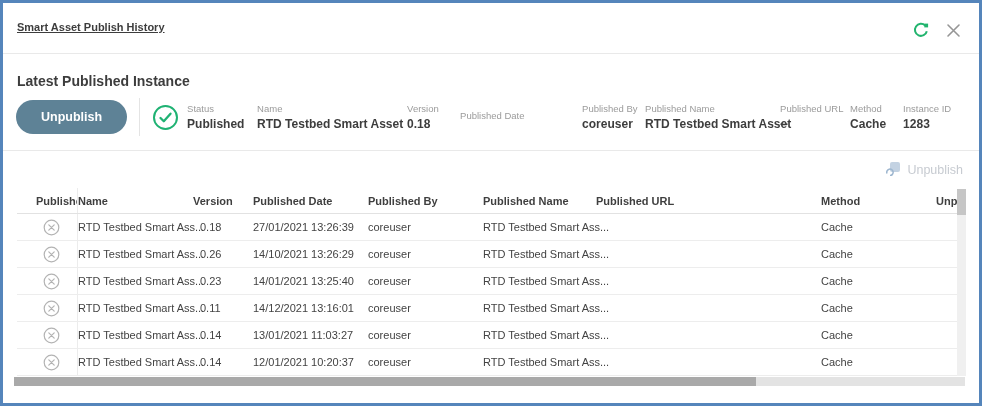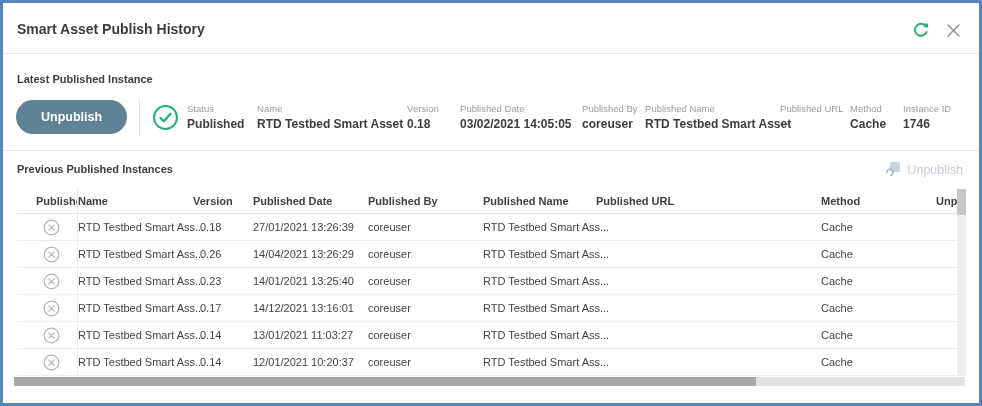--- a/index.html
+++ b/index.html
@@ -4,25 +4,25 @@
 <style>
   :root{
     --dialog-border:#5585bb; --accent-green:#1fb273; --unpublish-button-bg:#5e8296;
     --unpublish-button-text:#ffffff; --disabled-text:#c7cbd1; --label-gray:#9b9b9b; --text-dark:#3d3d3d;
   }
   *{box-sizing:border-box; font-family:"Liberation Sans","DejaVu Sans",sans-serif;}
   body{margin:0;background:#fff;}
   .dialog{position:relative;width:982px;height:406px;border:3px solid var(--dialog-border);background:#fff;overflow:hidden;}
   .hline{position:absolute;left:0;right:0;height:1px;background:#e9e9e9;}
   
-  .title{position:absolute;left:14px;top:18px;font-size:14px;font-weight:bold;color:var(--text-dark);}
+  .title{position:absolute;left:14px;top:18px;font-size:11px;font-weight:bold;color:var(--text-dark);text-decoration:underline;}
   .hdr-icons{position:absolute;right:18px;top:18px;display:flex;gap:16px;align-items:center;}
   .icon-btn{cursor:pointer;display:inline-flex;align-items:center;}
   
-  .sect-title{position:absolute;left:14px;font-size:11px;font-weight:bold;color:var(--text-dark);}
+  .sect-title{position:absolute;left:14px;font-size:14px;font-weight:bold;color:var(--text-dark);}
   .latest-row{position:absolute;left:13px;top:92px;height:44px;display:flex;align-items:center;}
   .unpub-btn{height:34px;padding:0 25px;border:none;border-radius:17px;background:var(--unpublish-button-bg);
     color:var(--unpublish-button-text);font-size:12.5px;font-weight:bold;cursor:pointer;}
   .vdiv{width:1px;height:38px;background:#e4e4e4;margin:0 12px;}
   .check-wrap{display:inline-flex;margin-right:8px;}
   .field{white-space:nowrap;}
   .flabel{font-size:9.5px;color:var(--label-gray);margin-bottom:3px;}
   .fvalue{font-size:12px;font-weight:bold;color:var(--text-dark);}
   .f-status{width:70px;}.f-name{width:150px;}.f-version{width:53px;}.f-pubdate{width:122px;}
   .f-pubby{width:63px;}.f-pubname{width:135px;}.f-puburl{width:70px;}.f-method{width:53px;}.f-id{width:50px;}
@@ -90,46 +90,44 @@
     <div class="field f-name">
       <div class="flabel">Name</div>
       <div class="fvalue">RTD Testbed Smart Asset</div>
     </div>
     <div class="field f-version">
       <div class="flabel">Version</div>
       <div class="fvalue">0.18</div>
     </div>
     <div class="field f-pubdate">
       <div class="flabel">Published Date</div>
-      <div class="fvalue">03/02/2021 14:05:05</div>
     </div>
     <div class="field f-pubby">
       <div class="flabel">Published By</div>
       <div class="fvalue">coreuser</div>
     </div>
     <div class="field f-pubname">
       <div class="flabel">Published Name</div>
       <div class="fvalue">RTD Testbed Smart Asset</div>
     </div>
     <div class="field f-puburl">
       <div class="flabel">Published URL</div>
       <div class="fvalue">--</div>
     </div>
     <div class="field f-method">
       <div class="flabel">Method</div>
       <div class="fvalue">Cache</div>
     </div>
     <div class="field f-id">
       <div class="flabel">Instance ID</div>
-      <div class="fvalue">1746</div>
+      <div class="fvalue">1283</div>
     </div>
   </div>
   <div class="hline" style="top:147px;"></div>
 
-  <div class="sect-title" style="top:160px;">Previous Published Instances</div>
   <div class="unpub-disabled">
     <span>
       <svg width="16" height="15" viewBox="0 0 16 15">
         <rect x="5" y="1" width="10" height="10" rx="2" fill="#c3d2e2"></rect>
         <path d="M2 12.5 a 3.2 3.2 0 1 1 3 2" fill="none" stroke="#9db6cf" stroke-width="1.5"></path>
         <path d="M5.2 14.8 l1.6-0.6 l-0.5-1.6 z" fill="#9db6cf"></path>
       </svg>
     </span>
     <span>Unpublish</span>
   </div>
@@ -170,21 +168,21 @@
     <div class="td c1">
       <span>
         <svg width="17" height="17" viewBox="0 0 17 17" style="display:block">
           <circle cx="8.5" cy="8.5" r="7.3" fill="none" stroke="#b3b3b3" stroke-width="1.2"></circle>
           <path d="M5.8 5.8 L11.2 11.2 M11.2 5.8 L5.8 11.2" stroke="#b3b3b3" stroke-width="1.2" stroke-linecap="round"></path>
         </svg>
       </span>
     </div>
     <div class="td c2">RTD Testbed Smart Ass...</div>
     <div class="td c3">0.26</div>
-    <div class="td c4">14/04/2021 13:26:29</div>
+    <div class="td c4">14/10/2021 13:26:29</div>
     <div class="td c5">coreuser</div>
     <div class="td c6">RTD Testbed Smart Ass...</div>
     <div class="td c7"></div>
     <div class="td c8">Cache</div>
     <div class="td c9"></div>
   </div>
 
   <div class="tr">
     <div class="td c1">
       <span>
@@ -207,21 +205,21 @@
   <div class="tr">
     <div class="td c1">
       <span>
         <svg width="17" height="17" viewBox="0 0 17 17" style="display:block">
           <circle cx="8.5" cy="8.5" r="7.3" fill="none" stroke="#b3b3b3" stroke-width="1.2"></circle>
           <path d="M5.8 5.8 L11.2 11.2 M11.2 5.8 L5.8 11.2" stroke="#b3b3b3" stroke-width="1.2" stroke-linecap="round"></path>
         </svg>
       </span>
     </div>
     <div class="td c2">RTD Testbed Smart Ass...</div>
-    <div class="td c3">0.17</div>
+    <div class="td c3">0.11</div>
     <div class="td c4">14/12/2021 13:16:01</div>
     <div class="td c5">coreuser</div>
     <div class="td c6">RTD Testbed Smart Ass...</div>
     <div class="td c7"></div>
     <div class="td c8">Cache</div>
     <div class="td c9"></div>
   </div>
 
   <div class="tr">
     <div class="td c1">

